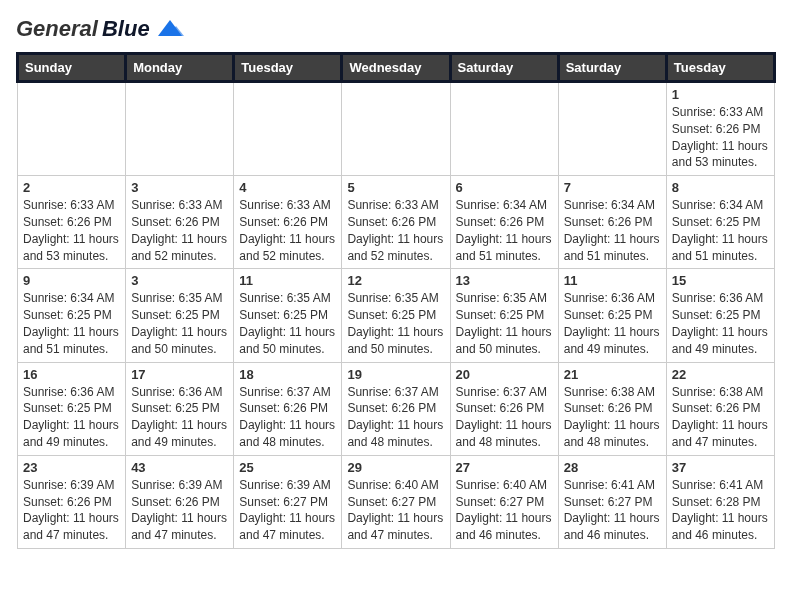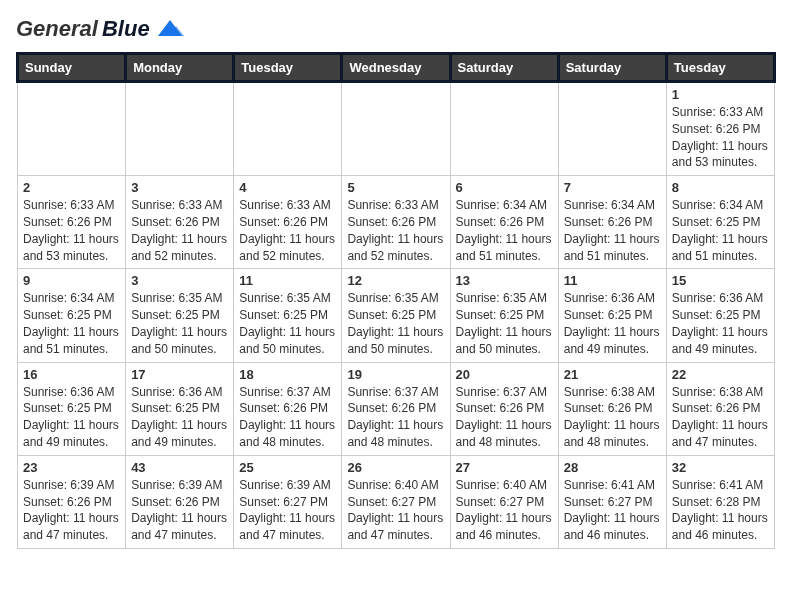--- a/index.html
+++ b/index.html
@@ -290,42 +290,42 @@
 and 47 minutes.</div>
         </td>
         <td>
           <div class="day-num">25</div>
           <div class="cell-info" style="white-space: pre-line;">Sunrise: 6:39 AM
 Sunset: 6:27 PM
 Daylight: 11 hours
 and 47 minutes.</div>
         </td>
         <td>
-          <div class="day-num">26</div>
+          <div class="day-num">29</div>
           <div class="cell-info" style="white-space: pre-line;">Sunrise: 6:40 AM
 Sunset: 6:27 PM
 Daylight: 11 hours
 and 47 minutes.</div>
         </td>
         <td>
           <div class="day-num">27</div>
           <div class="cell-info" style="white-space: pre-line;">Sunrise: 6:40 AM
 Sunset: 6:27 PM
 Daylight: 11 hours
 and 46 minutes.</div>
         </td>
         <td>
           <div class="day-num">28</div>
           <div class="cell-info" style="white-space: pre-line;">Sunrise: 6:41 AM
 Sunset: 6:27 PM
 Daylight: 11 hours
 and 46 minutes.</div>
         </td>
         <td>
-          <div class="day-num">32</div>
+          <div class="day-num">37</div>
           <div class="cell-info" style="white-space: pre-line;">Sunrise: 6:41 AM
 Sunset: 6:28 PM
 Daylight: 11 hours
 and 46 minutes.</div>
         </td>
       </tr>
     </tbody>
 </table>
 
 </body></html>

